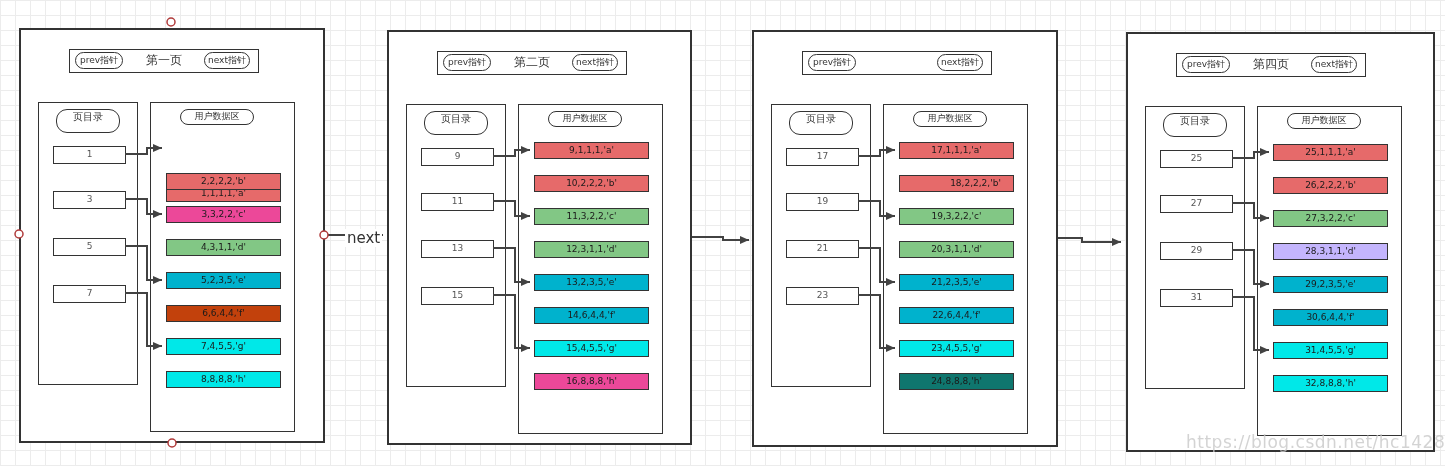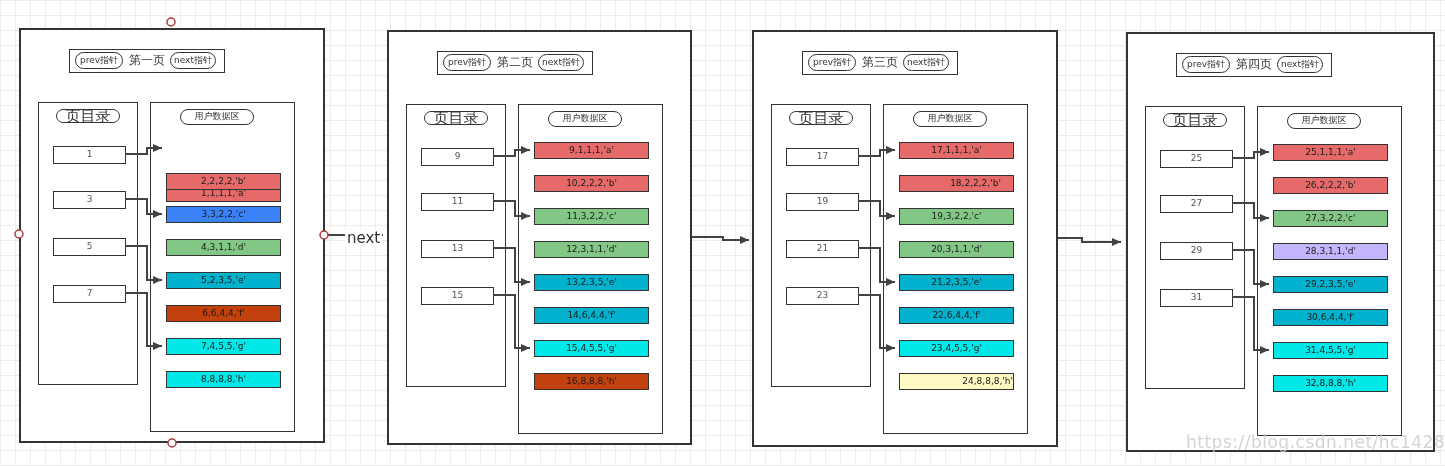--- a/index.html
+++ b/index.html
@@ -10,32 +10,32 @@
     background-image:
       linear-gradient(#ececec 1px, transparent 1px),
       linear-gradient(90deg,#ececec 1px, transparent 1px);
     background-size:15px 15px;
     overflow:hidden;
   }
   .stage{position:relative;width:1445px;height:466px;overflow:hidden;}
 
   
   .panel{position:absolute;background:#fff;border:2px solid #333;box-sizing:border-box;z-index:2;}
-  .page-header{position:absolute;left:48px;top:19px;width:156px;height:24px;
+  .page-header{position:absolute;left:48px;top:19px;width:190px;height:24px;
     border:1.5px solid #333;background:#fff;box-sizing:border-box;}
   .pill{border:1.5px solid #333;border-radius:11px;background:#fff;box-sizing:border-box;
     text-align:center;color:#333;overflow:hidden;white-space:nowrap;}
   .pill.prev{position:absolute;left:5px;top:2px;width:48px;height:17px;line-height:14px;font-size:9px;}
   .pill.next{position:absolute;right:8px;top:2px;width:46px;height:17px;line-height:14px;font-size:9px;}
   .page-title{position:absolute;left:0;right:0;top:0;height:21px;line-height:21px;
     text-align:center;font-size:12px;color:#333;}
 
   .dir-box{position:absolute;left:17px;top:72px;width:100px;height:283px;
     border:1.5px solid #333;background:#fff;box-sizing:border-box;}
-  .dir-title{position:absolute;left:17px;top:6px;width:64px;height:14px;line-height:13px;font-size:15px;}
+  .dir-title{position:absolute;left:17px;top:6px;width:64px;height:24px;line-height:13px;font-size:10px;}
   .dir-item{position:absolute;left:14px;width:73px;height:18px;border:1.5px solid #333;
     background:#fff;box-sizing:border-box;text-align:center;font-size:9px;line-height:15px;color:#555;}
   .d0{top:43px}.d1{top:88px}.d2{top:135px}.d3{top:182px}
 
   .data-box{position:absolute;left:129px;top:72px;width:145px;height:330px;
     border:1.5px solid #333;background:#fff;box-sizing:border-box;}
   .data-title{position:absolute;left:29px;top:6px;width:74px;height:16px;line-height:13px;font-size:9px;}
   .data-row{position:absolute;left:15px;width:115px;height:17px;border:1.5px solid #333;
     box-sizing:border-box;text-align:center;font-size:9px;line-height:14px;color:#1a1a1a;}
   .r0{top:37px}.r1{top:70px}.r2{top:103px}.r3{top:136px}
@@ -85,21 +85,21 @@
       <div class="dir-item d0">1</div>
       <div class="dir-item d1">3</div>
       <div class="dir-item d2">5</div>
       <div class="dir-item d3">7</div>
     </div>
 
     <div class="data-box">
       <div class="pill data-title">用户数据区</div>
       <div class="data-row r0" style="background: rgb(230, 106, 106); margin-top: 45px;">1,1,1,1,'a'</div>
       <div class="data-row r1" style="background: rgb(230, 106, 106);">2,2,2,2,'b'</div>
-      <div class="data-row r2" style="background: #3b82f6;">3,3,2,2,'c'</div>
+      <div class="data-row r2" style="background: #ec4899;">3,3,2,2,'c'</div>
       <div class="data-row r3" style="background: rgb(130, 199, 133);">4,3,1,1,'d'</div>
       <div class="data-row r4" style="background: rgb(0, 178, 205);">5,2,3,5,'e'</div>
       <div class="data-row r5" style="background: #c2410c;">6,6,4,4,'f'</div>
       <div class="data-row r6" style="background: rgb(0, 232, 232);">7,4,5,5,'g'</div>
       <div class="data-row r7" style="background: rgb(0, 232, 232);">8,8,8,8,'h'</div>
     </div>
 
     <svg class="panel-arrows" width="306" height="415">
       <path d="M104,124 L126,124 L126,118 L141,118" stroke="#424242" stroke-width="2" fill="none" marker-end="url(#arr)"></path>
       <path d="M104,169 L126,169 L126,184 L141,184" stroke="#424242" stroke-width="2" fill="none" marker-end="url(#arr)"></path>
@@ -126,57 +126,56 @@
 
     <div class="data-box">
       <div class="pill data-title">用户数据区</div>
       <div class="data-row r0" style="background: rgb(230, 106, 106);">9,1,1,1,'a'</div>
       <div class="data-row r1" style="background: rgb(230, 106, 106);">10,2,2,2,'b'</div>
       <div class="data-row r2" style="background: rgb(130, 199, 133);">11,3,2,2,'c'</div>
       <div class="data-row r3" style="background: rgb(130, 199, 133);">12,3,1,1,'d'</div>
       <div class="data-row r4" style="background: rgb(0, 178, 205);">13,2,3,5,'e'</div>
       <div class="data-row r5" style="background: rgb(0, 178, 205);">14,6,4,4,'f'</div>
       <div class="data-row r6" style="background: rgb(0, 232, 232);">15,4,5,5,'g'</div>
-      <div class="data-row r7" style="background: #c2410c;">16,8,8,8,'h'</div>
+      <div class="data-row r7" style="background: #ec4899;">16,8,8,8,'h'</div>
     </div>
 
     <svg class="panel-arrows" width="306" height="415">
       <path d="M104,124 L126,124 L126,118 L141,118" stroke="#424242" stroke-width="2" fill="none" marker-end="url(#arr)"></path>
       <path d="M104,169 L126,169 L126,184 L141,184" stroke="#424242" stroke-width="2" fill="none" marker-end="url(#arr)"></path>
       <path d="M104,216 L126,216 L126,250 L141,250" stroke="#424242" stroke-width="2" fill="none" marker-end="url(#arr)"></path>
       <path d="M104,263 L126,263 L126,316 L141,316" stroke="#424242" stroke-width="2" fill="none" marker-end="url(#arr)"></path>
     </svg>
   </div>
 
   <div class="panel" style="left: 752px; top: 30px; width: 306px; height: 417px;">
 
     <div class="page-header">
       <div class="pill prev">prev指针</div>
-      <div class="page-title">第三页</div>
       <div class="pill next">next指针</div>
     </div>
 
     <div class="dir-box">
       <div class="pill dir-title">页目录</div>
       <div class="dir-item d0">17</div>
       <div class="dir-item d1">19</div>
       <div class="dir-item d2">21</div>
       <div class="dir-item d3">23</div>
     </div>
 
     <div class="data-box">
       <div class="pill data-title">用户数据区</div>
       <div class="data-row r0" style="background: rgb(230, 106, 106);">17,1,1,1,'a'</div>
       <div class="data-row r1" style="background: rgb(230, 106, 106); padding-left: 38px;">18,2,2,2,'b'</div>
       <div class="data-row r2" style="background: rgb(130, 199, 133);">19,3,2,2,'c'</div>
       <div class="data-row r3" style="background: rgb(130, 199, 133);">20,3,1,1,'d'</div>
       <div class="data-row r4" style="background: rgb(0, 178, 205);">21,2,3,5,'e'</div>
       <div class="data-row r5" style="background: rgb(0, 178, 205);">22,6,4,4,'f'</div>
       <div class="data-row r6" style="background: rgb(0, 232, 232);">23,4,5,5,'g'</div>
-      <div class="data-row r7" style="background: #fef9c3; text-align: right;">24,8,8,8,'h'</div>
+      <div class="data-row r7" style="background: #0f766e;">24,8,8,8,'h'</div>
     </div>
 
     <svg class="panel-arrows" width="306" height="415">
       <path d="M104,124 L126,124 L126,118 L141,118" stroke="#424242" stroke-width="2" fill="none" marker-end="url(#arr)"></path>
       <path d="M104,169 L126,169 L126,184 L141,184" stroke="#424242" stroke-width="2" fill="none" marker-end="url(#arr)"></path>
       <path d="M104,216 L126,216 L126,250 L141,250" stroke="#424242" stroke-width="2" fill="none" marker-end="url(#arr)"></path>
       <path d="M104,263 L126,263 L126,316 L141,316" stroke="#424242" stroke-width="2" fill="none" marker-end="url(#arr)"></path>
     </svg>
   </div>
 

